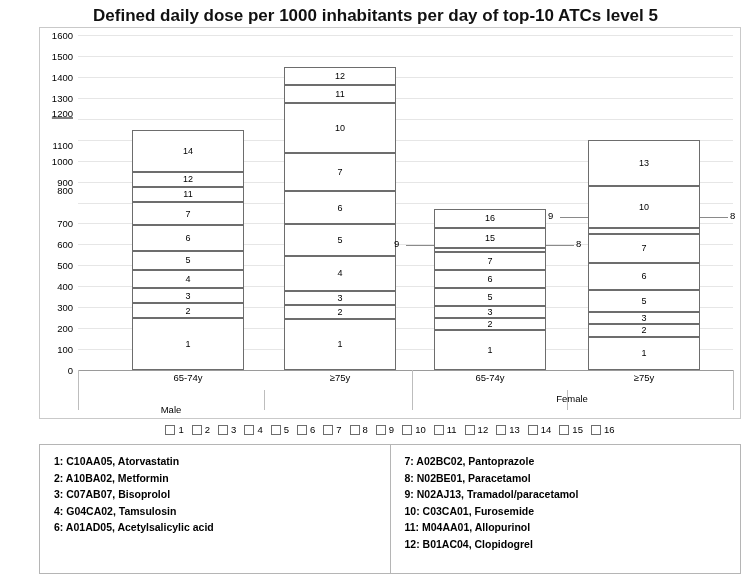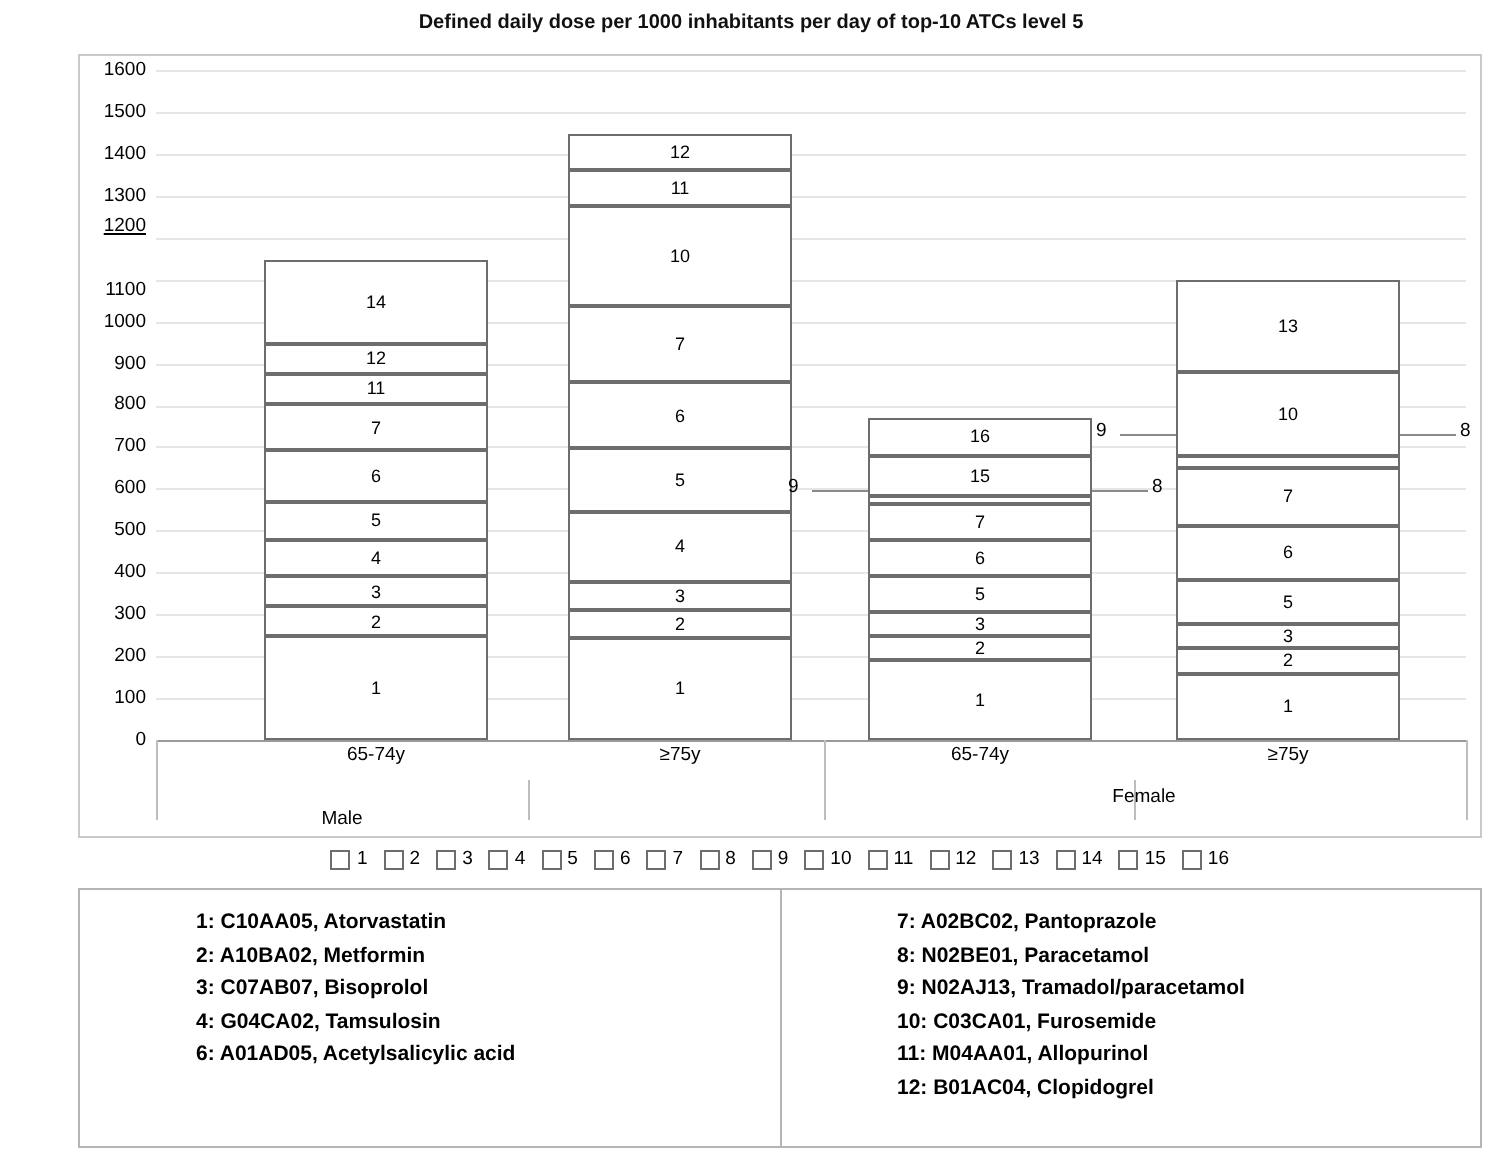--- a/index.html
+++ b/index.html
@@ -18,21 +18,21 @@
     position: relative;
     width: 751px;
     height: 586px;
   }
   .chart-title {
     position: absolute;
     top: 6px;
     left: 0;
     width: 751px;
     text-align: center;
-    font-size: 10px;
+    font-size: 17px;
     font-weight: bold;
     color: #111;
   }
   
   .plot-frame {
     position: absolute;
     left: 39px;
     top: 27px;
     width: 702px;
     height: 392px;
@@ -178,21 +178,20 @@
     flex: 1 1 0;
     padding: 8px 6px 4px 14px;
     box-sizing: border-box;
   }
   .key-col + .key-col {
     border-left: 1px solid #b5b5b5;
   }
   .key-row {
     line-height: 16.5px;
     white-space: pre-line;
-    margin-left: 44px;
   }
 </style>
 </head>
 <body>
 
 <div id="root">
 
   <div class="chart-title">Defined daily dose per 1000 inhabitants per day of top-10 ATCs level 5</div>
 
   <div class="plot-frame"></div>
@@ -208,21 +207,21 @@
       <div class="ytick" style="top: 272.188px;">300</div>
       <div class="gridline" style="top: 251.25px;"></div>
       <div class="ytick" style="top: 251.25px;">400</div>
       <div class="gridline" style="top: 230.312px;"></div>
       <div class="ytick" style="top: 230.312px;">500</div>
       <div class="gridline" style="top: 209.375px;"></div>
       <div class="ytick" style="top: 209.375px;">600</div>
       <div class="gridline" style="top: 188.438px;"></div>
       <div class="ytick" style="top: 188.438px;">700</div>
       <div class="gridline" style="top: 167.5px;"></div>
-      <div class="ytick" style="top: 167px; text-align: right;">800</div>
+      <div class="ytick" style="top: 155px; text-align: right;">800</div>
       <div class="gridline" style="top: 146.562px;"></div>
       <div class="ytick" style="top: 146.562px;">900</div>
       <div class="gridline" style="top: 125.625px;"></div>
       <div class="ytick" style="top: 125.625px;">1000</div>
       <div class="gridline" style="top: 104.688px;"></div>
       <div class="ytick" style="top: 110px;">1100</div>
       <div class="gridline" style="top: 83.75px;"></div>
       <div class="ytick" style="top: 78px; text-decoration: underline;">1200</div>
       <div class="gridline" style="top: 62.8125px;"></div>
       <div class="ytick" style="top: 62.8125px;">1300</div>

